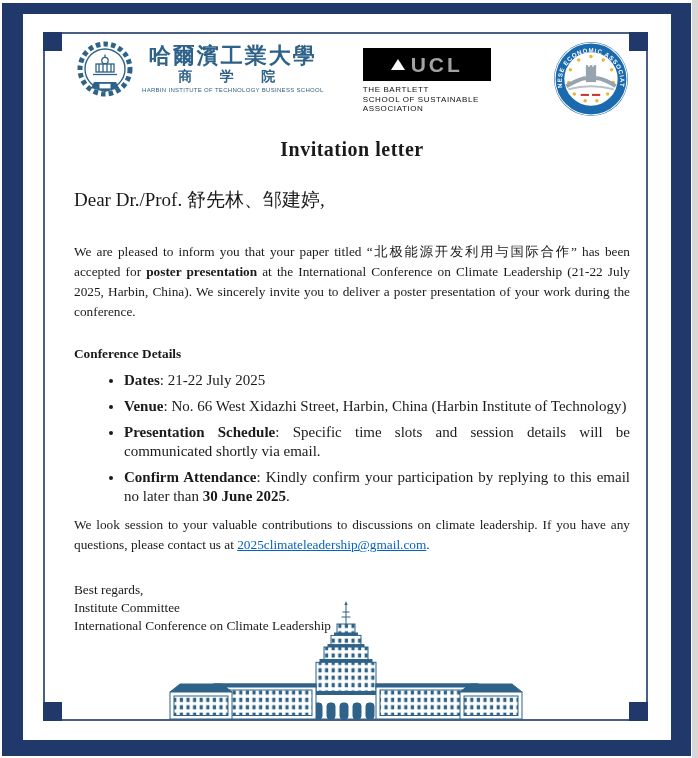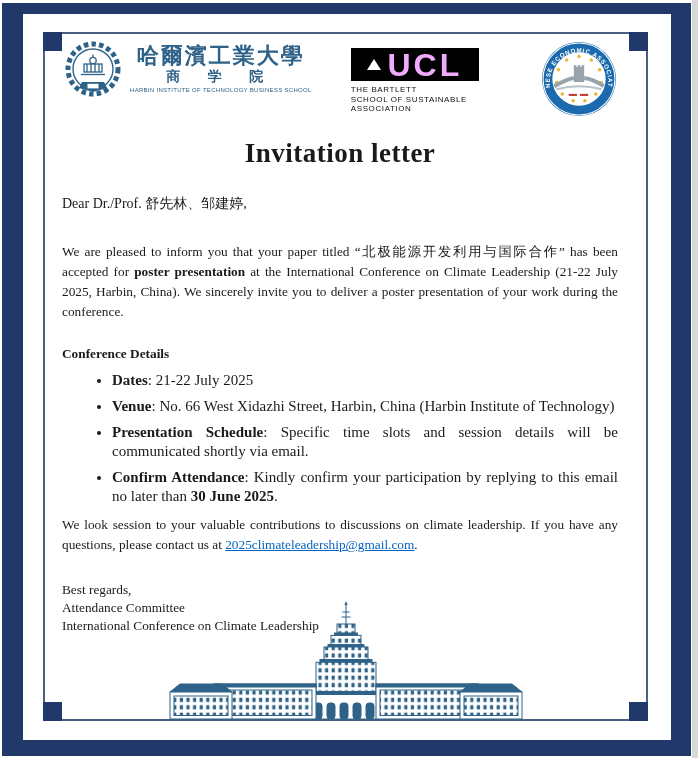--- a/index.html
+++ b/index.html
@@ -13,39 +13,39 @@
     border-style:solid;border-color:#21386b;border-width:11px 20px 16px 21px;
   }
   .inner-frame{
     position:absolute;left:43px;top:32px;width:601px;height:685px;
     border:2px solid #4a5f85;
   }
   .csq{position:absolute;width:19px;height:19px;background:#21386b;}
   .csq.tl{left:-2px;top:-2px}.csq.tr{right:-2px;top:-2px}
   .csq.bl{left:-2px;bottom:-2px}.csq.br{right:-2px;bottom:-2px}
 
-  .content{position:absolute;left:62px;top:40px;width:556px;}
+  .content{position:absolute;left:74px;top:40px;width:556px;}
 
   
   .logo-row{display:flex;justify-content:space-between;align-items:flex-start;height:84px;}
   .hit{display:flex;align-items:flex-start;gap:6px;}
   .hit-text{display:flex;flex-direction:column;align-items:center;margin-top:4px;}
   .hit-cn{font-size:22px;font-weight:bold;color:#2f6288;letter-spacing:2px;line-height:24px;white-space:nowrap;}
   .hit-sub{font-size:14px;font-weight:bold;color:#2f6288;letter-spacing:12px;line-height:18px;}
   .hit-cap{font-size:6px;color:#2f6288;letter-spacing:0.3px;margin-top:1px;white-space:nowrap;font-family:"Liberation Sans",sans-serif;}
   .ucl{margin-top:8px;width:150px;}
   .ucl-box{width:128px;height:33px;background:#000;display:flex;align-items:center;justify-content:center;gap:6px;}
   .ucl-dome{width:0;height:0;border-left:7px solid transparent;border-right:7px solid transparent;border-bottom:11px solid #fff;}
-  .ucl-word{color:#f0abfc;font-family:"Liberation Sans",sans-serif;font-weight:bold;font-size:32px;letter-spacing:3px;line-height:1;}
+  .ucl-word{color:#a3a3a3;font-family:"Liberation Sans",sans-serif;font-weight:bold;font-size:21px;letter-spacing:3px;line-height:1;}
   .ucl-cap{margin-top:4px;font-family:"Liberation Sans",sans-serif;font-weight:normal;font-size:8px;line-height:9.5px;letter-spacing:0.6px;color:#111;}
   .badge{margin-top:0px;}
 
   
-  .title{text-align:center;font-size:27px;font-weight:bold;margin-top:14px;letter-spacing:0.5px;}
-  .salutation{margin-top:26px;font-size:14px;}
+  .title{text-align:center;font-size:20px;font-weight:bold;margin-top:14px;letter-spacing:0.5px;}
+  .salutation{margin-top:26px;font-size:19px;}
   .para{margin-top:29px;font-size:13.3px;line-height:20px;text-align:justify;}
   .details-heading{margin-top:24px;font-size:13.3px;font-weight:bold;}
   ul.details{margin:9px 0 0 0;padding-left:50px;}
   ul.details li{font-size:15px;line-height:19px;margin-bottom:7px;text-align:justify;}
   .para2{margin-top:9px;font-size:13.3px;line-height:20px;text-align:justify;}
   .closing{margin-top:26px;font-size:13.3px;line-height:18px;}
   a.email{color:#0563c1;cursor:pointer;}
 
   .building{position:absolute;left:50%;transform:translateX(-50%);bottom:-1px;}
 </style>
@@ -203,17 +203,17 @@
     <li><b>Dates</b><span>: 21-22 July 2025</span></li>
     <li><b>Venue</b><span>: No. 66 West Xidazhi Street, Harbin, China (Harbin Institute of Technology)</span></li>
     <li><b>Presentation Schedule</b><span>: Specific time slots and session details will be communicated shortly via email.</span></li>
     <li><b>Confirm Attendance</b><span>: Kindly confirm your participation by replying to this email no later than </span><b>30 June 2025</b><span>.</span></li>
   </ul>
 
   <div class="para2"><span>We look session to your valuable contributions to discussions on climate leadership. If you have any questions, please contact us at </span><a class="email" href="#">2025climateleadership@gmail.com</a><span>.</span></div>
 
   <div class="closing">
     <div>Best regards,</div>
-    <div>Attendance Committee</div>
+    <div>Institute Committee</div>
     <div>International Conference on Climate Leadership</div>
   </div>
 
 </div>
 
 </body></html>

